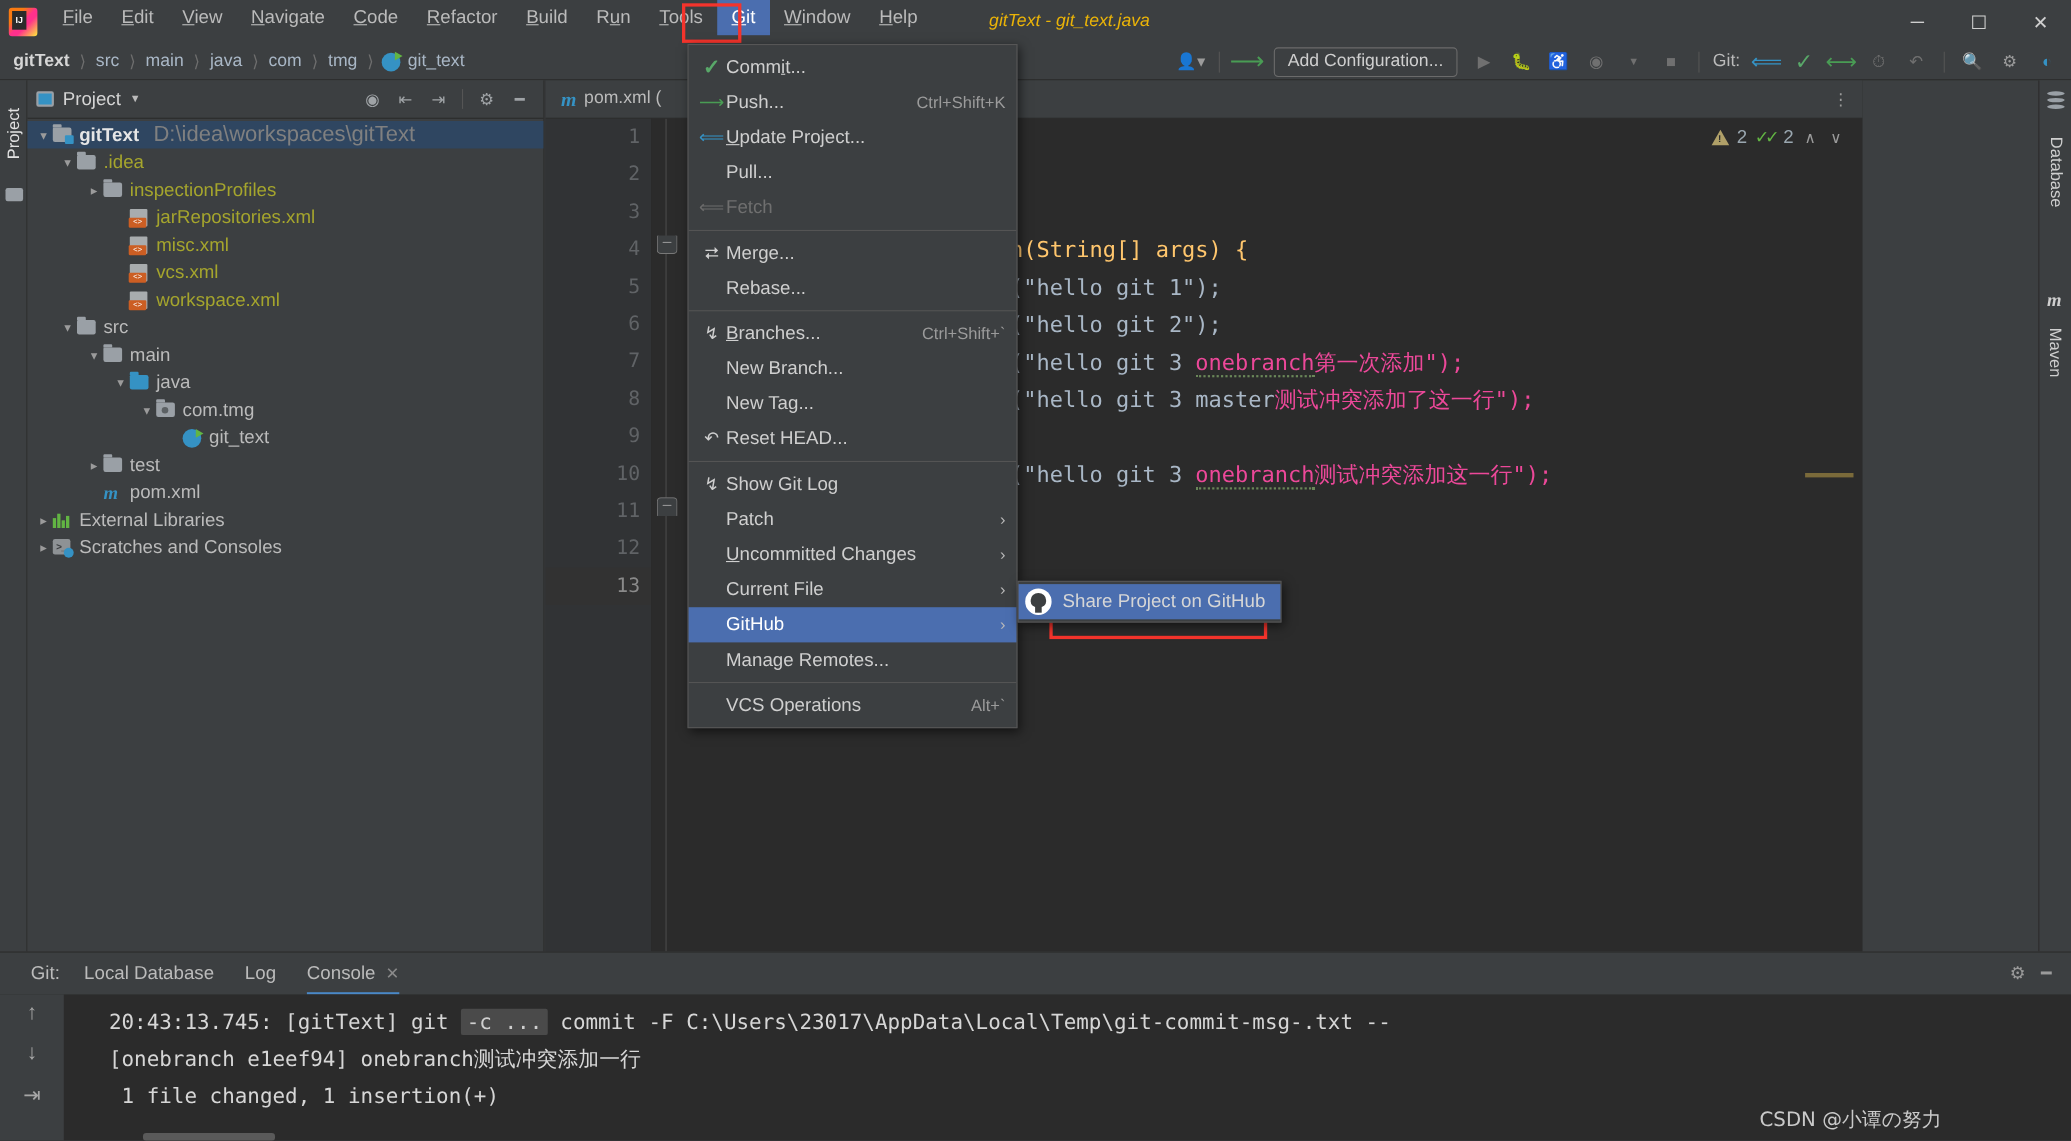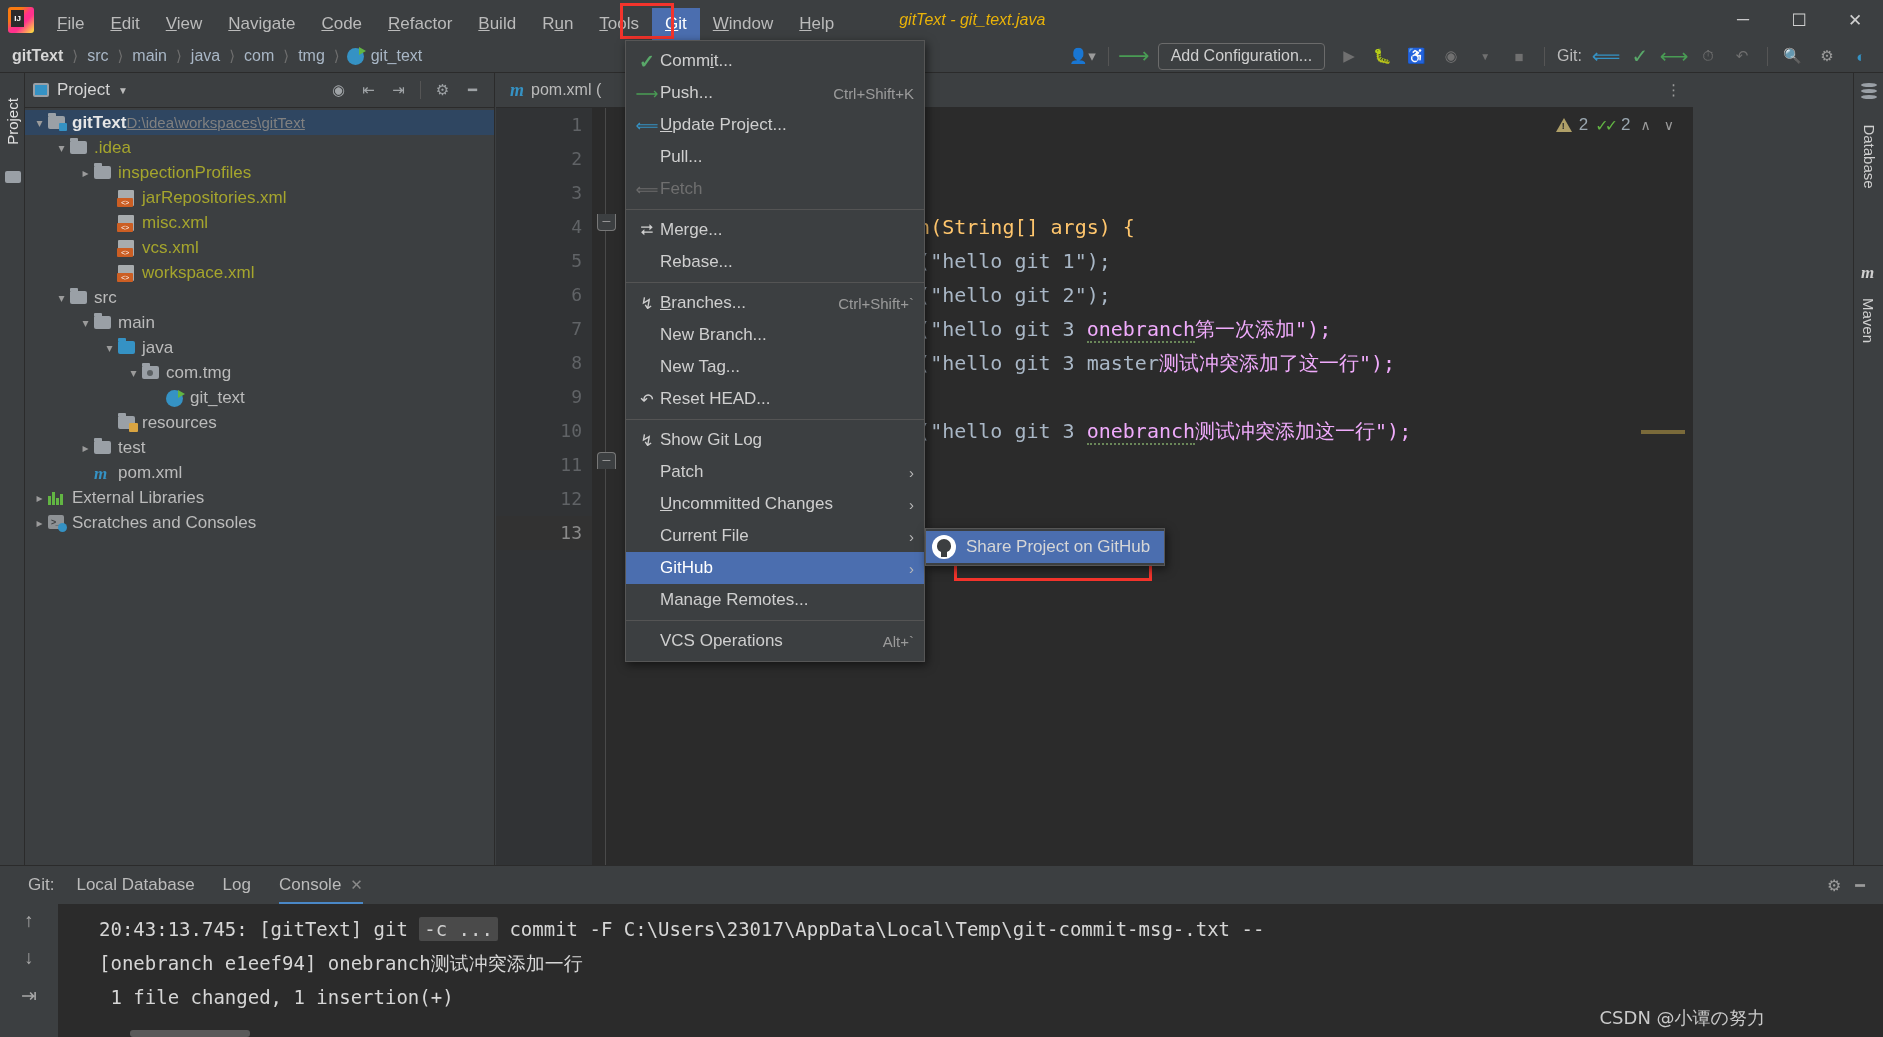--- a/index.html
+++ b/index.html
@@ -21,21 +21,21 @@
     width:26px; height:26px; margin-left:8px; margin-right:10px;
     border-radius:3px; position:relative; overflow:hidden;
     background: linear-gradient(135deg,#f97a12 0%, #f97a12 28%, #ff318c 50%, #ff318c 62%, #fcee39 100%);
     flex:0 0 auto;
   }
   .ij-logo::after{
     content:"IJ"; position:absolute; left:3px; top:3px; width:13px; height:17px;
     background:#2b2b2b; color:#fff; font-size:8px; font-weight:bold;
     line-height:17px; text-align:center; font-family:"Liberation Sans",sans-serif;
   }
-  .menubar { display:flex; align-items:flex-end; height:40px; }
+  .menubar { display:flex; align-items:flex-start; height:40px; }
   .menu-item {
     padding:5px 13px; font-size:17px; color:#bbbbbb; line-height:22px;
     cursor:default; white-space:nowrap;
   }
   .menu-item .mn { text-decoration:underline; }
   .menu-item.active { background:#4b6eaf; color:#ffffff; }
   .win-title {
     margin-left:52px; font-size:16px; color:#eab308; white-space:nowrap;font-style:italic;
   }
   .win-ctrls {
@@ -119,21 +119,21 @@
 
   .tree { padding-top:2px; font-size:17px; }
   .trow {
     display:flex; align-items:center; height:25px; padding-left:6px; white-space:nowrap;
   }
   .trow.selected { background:#2f4661; }
   .tarrow { width:17px; text-align:center; color:#9b9b9b; font-size:12px; flex:0 0 17px;}
   .tico { width:19px; flex:0 0 19px; margin-right:5px; position:relative; height:17px;}
   .tlabel { color:#bbbbbb; }
   .tlabel.bold { font-weight:bold; color:#e6e6e6; }
-  .tpath { color:#808080; font-size:15px; margin-left:0;text-decoration:underline; }
+  .tpath { color:#808080; font-size:20px; margin-left:13px; }
   .tlabel.yellow { color:#a5a52d; }
 
   
   .ic-folder { width:17px;height:13px; background:#9aa0a6; border-radius:1px 2px 2px 2px;
                position:absolute; top:2px; left:0;}
   .ic-folder::before{ content:""; position:absolute; top:-3px; left:0; width:8px;height:3px;
                background:#9aa0a6; border-radius:1px 1px 0 0;}
   .ic-folder.blue{ background:#3592c4;}
   .ic-folder.blue::before{ background:#3592c4;}
   .ic-folder.src::after{ content:""; position:absolute; right:-2px; bottom:-2px;
@@ -195,21 +195,21 @@
     color:#606366; font-size:18px; font-family:"DejaVu Sans Mono", monospace;
     position:relative;
   }
   .gline.last { background:#323232; color:#8a8a8a;}
   .codecol { flex:1; position:relative; background:#2b2b2b; }
   .cline {
     height:34px; line-height:34px; font-size:20px; white-space:pre;
     font-family:"DejaVu Sans Mono", monospace;
   }
   .kw { color:#cc7832; }
-  .str { color:#f0abfc; }
+  .str { color:#ec4899; }
   .fn  { color:#ffc66d; }
   .pn  { color:#a9b7c6; }
   .br  { color:#6897bb; }
   .typo { border-bottom:2px dotted #6a8759; }
   .foldbar { position:absolute; left:0; top:0; width:1px; height:100%; background:#4a4a4a;}
   .foldmark {
     position:absolute; left:-9px; width:19px;height:17px; border:1px solid #787878;
     background:#3c3f41; color:#aaa; font-size:11px; text-align:center; line-height:15px;
   }
   .foldmark.open { border-radius:0 0 4px 4px; border-top:none;}
@@ -483,26 +483,20 @@
         <span class="tlabel">com.tmg</span>
       </div>
 
       <div class="trow" style="padding-left:141px">
         <span class="tico">
             <i class="ic-class"></i>
           </span>
         <span class="tlabel">git_text</span>
       </div>
 
-      <div class="trow" style="padding-left:93px">
-        <span class="tico">
-            <i class="ic-folder res"></i>
-          </span>
-        <span class="tlabel">resources</span>
-      </div>
 
       <div class="trow" style="padding-left:52px">
         <span class="tarrow">▸</span>
         <span class="tico">
             <i class="ic-folder"></i>
           </span>
         <span class="tlabel">test</span>
       </div>
 
       <div class="trow" style="padding-left:69px">

